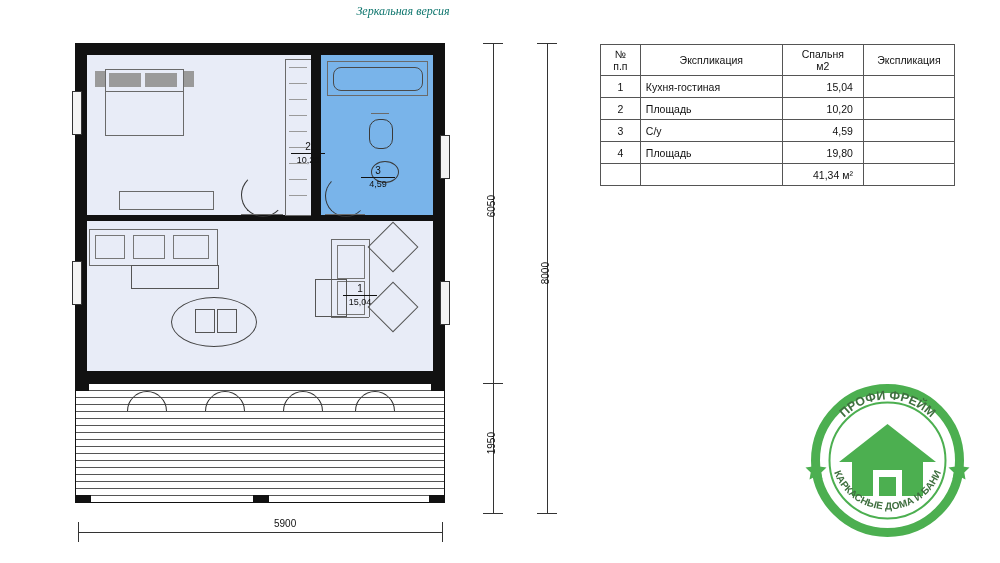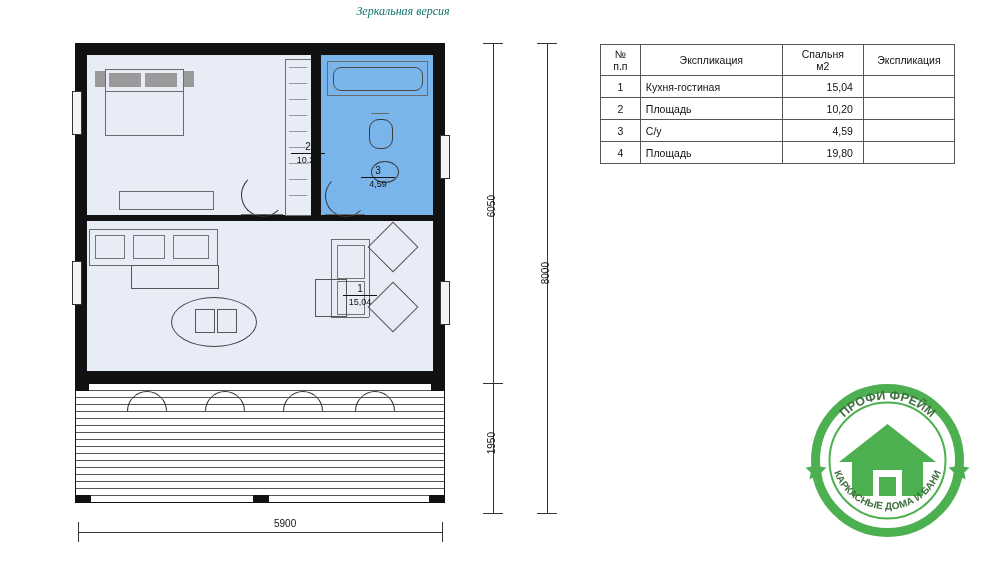--- a/index.html
+++ b/index.html
@@ -308,20 +308,26 @@
       <td>С/у</td>
       <td class="r">4,59</td>
       <td></td>
     </tr>
     <tr>
       <td class="c">4</td>
       <td>Площадь</td>
       <td class="r">19,80</td>
       <td></td>
     </tr>
+    <tr>
+      <td class="c">&nbsp;</td>
+      <td>&nbsp;</td>
+      <td class="r">41,34 м²</td>
+      <td>&nbsp;</td>
+    </tr>
   </tbody>
     </table>
 
   <div class="logo">
     <svg width="165" height="165" viewBox="0 0 165 165" xmlns="http://www.w3.org/2000/svg">
       <defs>
         <path id="arcTop" d="M 22,82 A 60,60 0 0 1 143,82" fill="none"></path>
         <path id="arcBot" d="M 26,82 A 57,57 0 0 0 139,82" fill="none"></path>
       </defs>
       <circle cx="82.5" cy="82.5" r="72" fill="none" stroke="#4CAF50" stroke-width="9"></circle>

